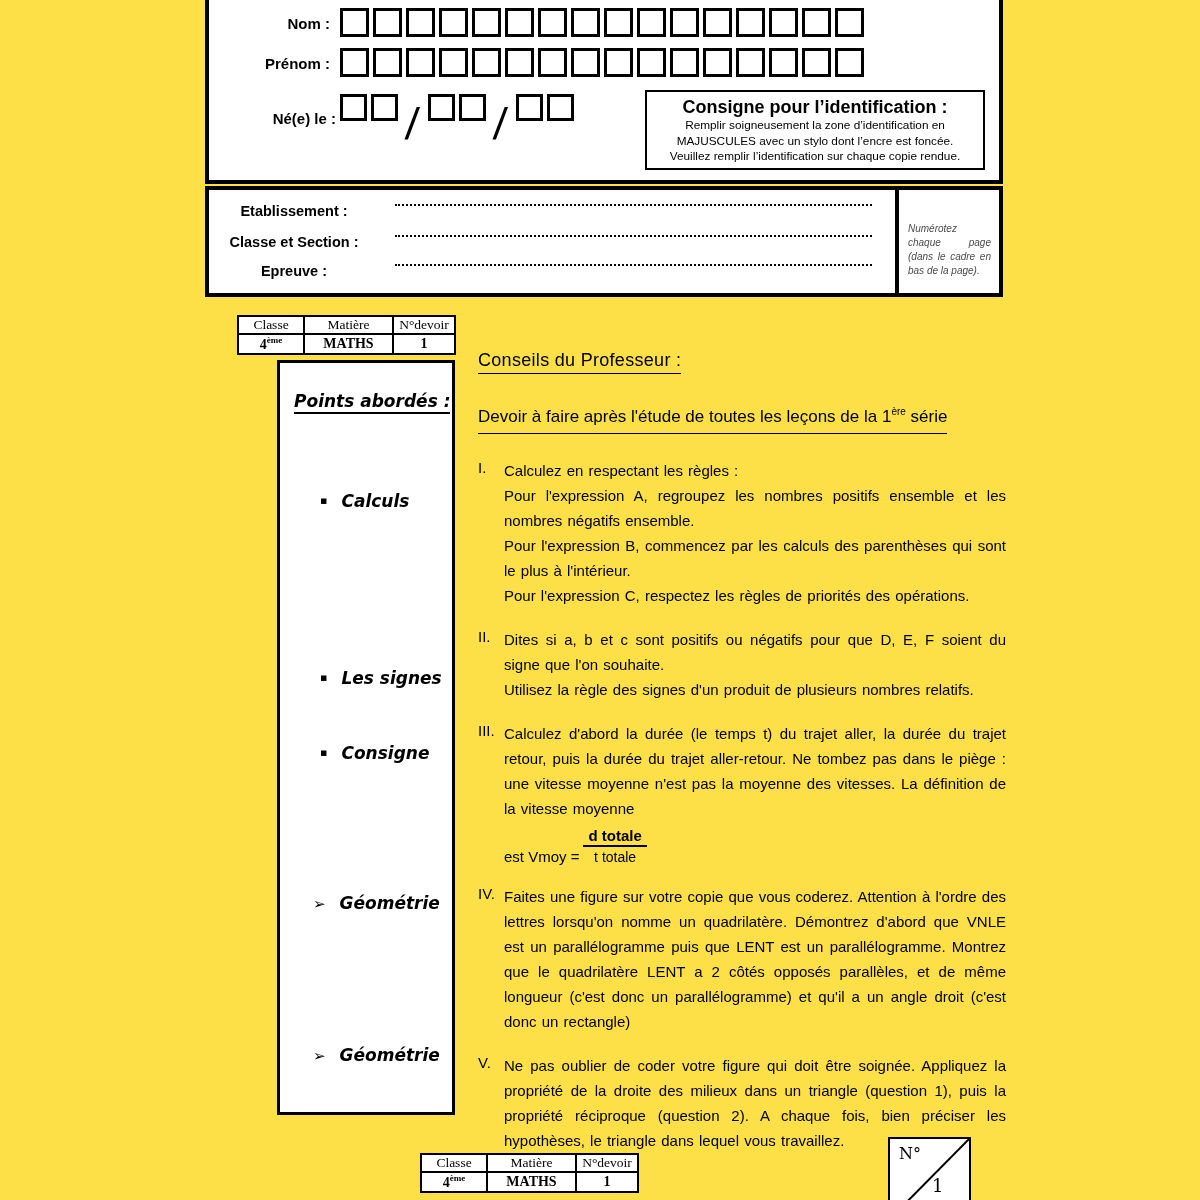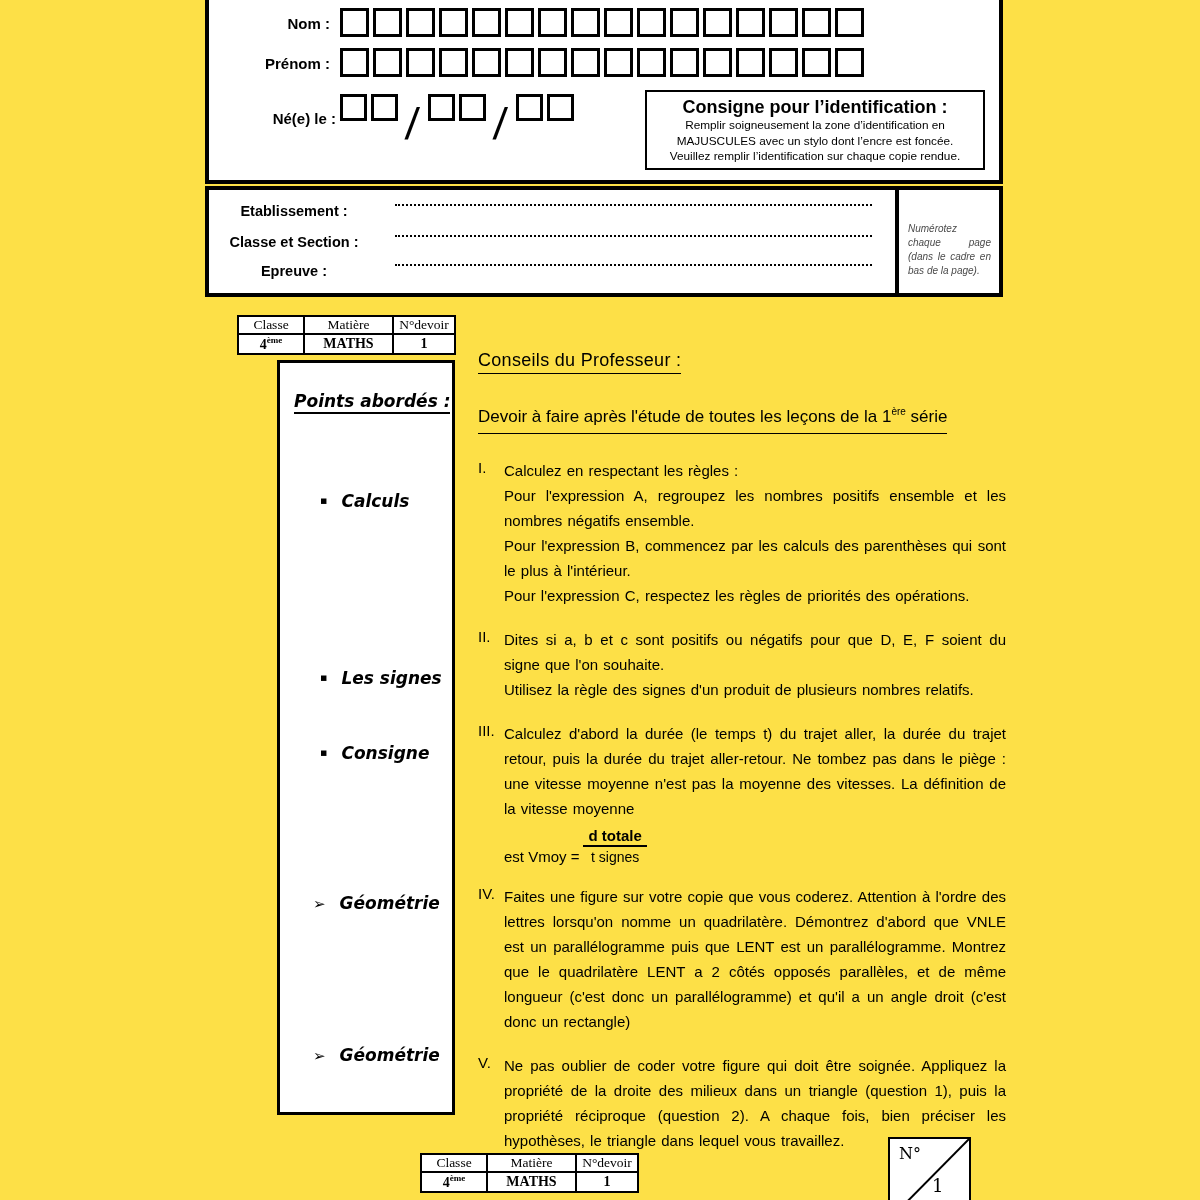--- a/index.html
+++ b/index.html
@@ -230,21 +230,21 @@
     </div>
 
     <div class="adv-item">
       <div class="adv-num">III.</div>
       <div class="adv-body">
         <p>Calculez d'abord la durée (le temps t) du trajet aller, la durée du trajet retour, puis la durée du trajet aller-retour. Ne tombez pas dans le piège : une vitesse moyenne n'est pas la moyenne des vitesses. La définition de la vitesse moyenne</p>
         <div class="formula">
           <span>est Vmoy =</span>
           <span class="frac">
             <span class="frac-num">d totale</span>
-            <span class="frac-den">t signes</span>
+            <span class="frac-den">t totale</span>
           </span>
         </div>
       </div>
     </div>
 
     <div class="adv-item">
       <div class="adv-num">IV.</div>
       <div class="adv-body">
         <p>Faites une figure sur votre copie que vous coderez. Attention à l'ordre des lettres lorsqu'on nomme un quadrilatère. Démontrez d'abord que VNLE est un parallélogramme puis que LENT est un parallélogramme. Montrez que le quadrilatère LENT a 2 côtés opposés parallèles, et de même longueur (c'est donc un parallélogramme) et qu'il a un angle droit (c'est donc un rectangle)</p>
       </div>

